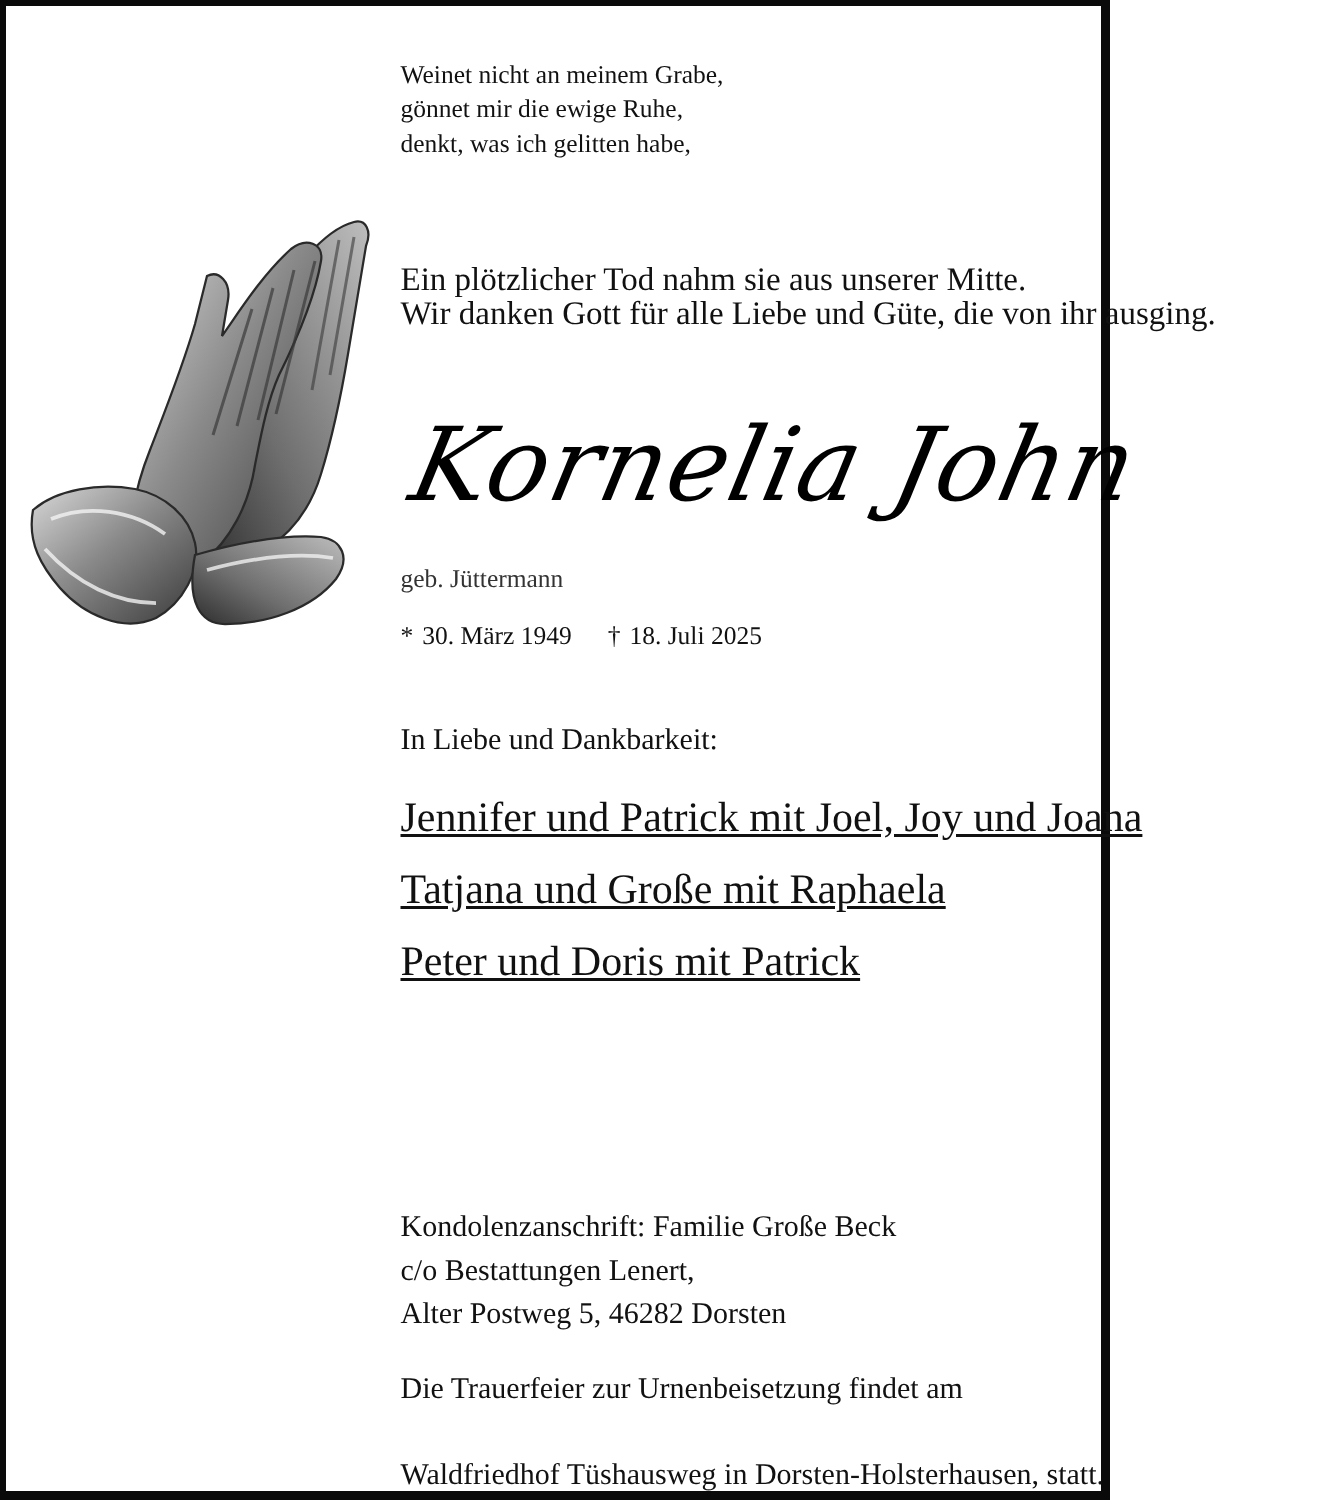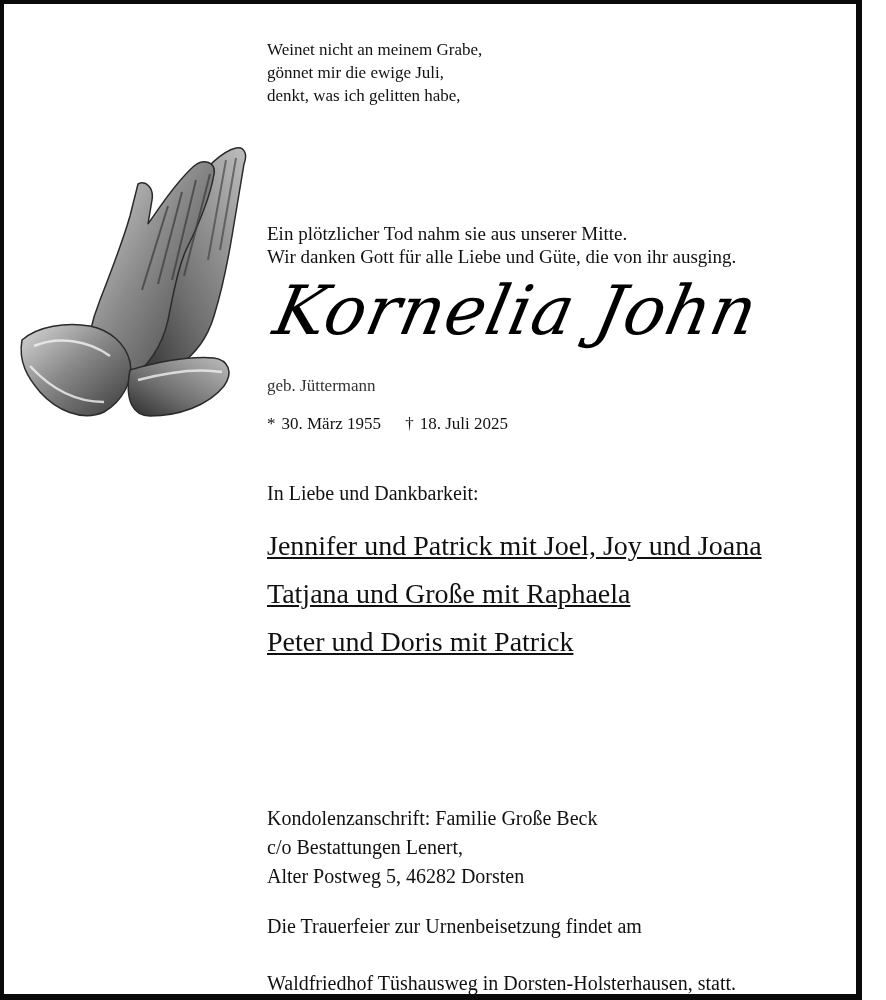--- a/index.html
+++ b/index.html
@@ -1,31 +1,31 @@
 <!DOCTYPE html>
 <html><head>
   <meta charset="utf-8">
   <style>
     html, body { margin: 0; padding: 0; background: #ffffff; }
     body { width: 886px; height: 1000px; position: relative; overflow: hidden; }
     .frame {
       position: absolute; left: 0; top: 0;
-      width: 862px; height: 1000px;
+      width: 740px; height: 1000px;
       box-sizing: border-box;
       border-left: 4px solid #0a0a0a;
       border-top: 4px solid #0a0a0a;
       border-right: 6px solid #0a0a0a;
       border-bottom: 6px solid #0a0a0a;
       background: #ffffff;
     }
     .serif { font-family: "Liberation Serif", "DejaVu Serif", serif; color: #111; }
     .abs { position: absolute; }
     .poem { left: 263px; top: 34px; font-size: 17px; line-height: 23px; }
     .poem div { white-space: nowrap; }
-    .intro { left: 263px; top: 170px; font-size: 19px; line-height: 23px; margin-top: 48px; }
+    .intro { left: 263px; top: 170px; font-size: 22px; line-height: 23px; }
     .intro div { white-space: nowrap; }
     .name {
       left: 262px; top: 262px;
       font-family: "DejaVu Serif", "Liberation Serif", serif;
       font-style: italic; font-size: 68px; line-height: 90px;
       letter-spacing: 1px; color: #000;
       transform: skewX(-12deg); transform-origin: left bottom;
       white-space: nowrap;
     }
     .birthname { left: 263px; top: 372px; font-size: 17px; color: #333; white-space: nowrap; text-align: right; }
@@ -41,21 +41,21 @@
     .service div { white-space: nowrap; margin-top: 28px; }
     .hands { left: 14px; top: 136px; width: 236px; height: 280px; }
   </style>
 </head>
 <body>
 
 <div class="frame">
 
   <div class="abs serif poem">
     <div>Weinet nicht an meinem Grabe,</div>
-    <div>gönnet mir die ewige Juli,</div>
+    <div>gönnet mir die ewige Ruhe,</div>
     <div>denkt, was ich gelitten habe,</div>
   </div>
 
   <div class="abs serif intro">
     <div>Ein plötzlicher Tod nahm sie aus unserer Mitte.</div>
     <div>Wir danken Gott für alle Liebe und Güte, die von ihr ausging.</div>
   </div>
 
   <div class="abs hands">
     <svg width="236" height="280" viewBox="0 0 236 280" xmlns="http://www.w3.org/2000/svg">
@@ -85,21 +85,21 @@
       <path d="M112 230 C140 222 170 216 196 218 C210 220 216 232 206 246 C190 266 160 276 132 276 C116 276 106 262 112 230 Z" fill="url(#stone2)" stroke="#2a2a2a" stroke-width="1.5"></path>
       <path d="M120 240 C150 232 180 228 204 232" stroke="#f0f0f0" stroke-width="2.5" fill="none" opacity="0.8"></path>
     </svg>
   </div>
 
   <div class="abs name">Kornelia John</div>
 
   <div class="abs serif birthname">geb. Jüttermann</div>
 
   <div class="abs serif dates">
-    <span>*</span><span>30. März 1955</span><span class="gap"></span><span>†</span><span>18. Juli 2025</span>
+    <span>*</span><span>30. März 1949</span><span class="gap"></span><span>†</span><span>18. Juli 2025</span>
   </div>
 
   <div class="abs serif dedication">In Liebe und Dankbarkeit:</div>
 
   <div class="abs serif family">
     <div>Jennifer und Patrick mit Joel, Joy und Joana</div>
     <div>Tatjana und Große mit Raphaela</div>
     <div>Peter und Doris mit Patrick</div>
   </div>
 

